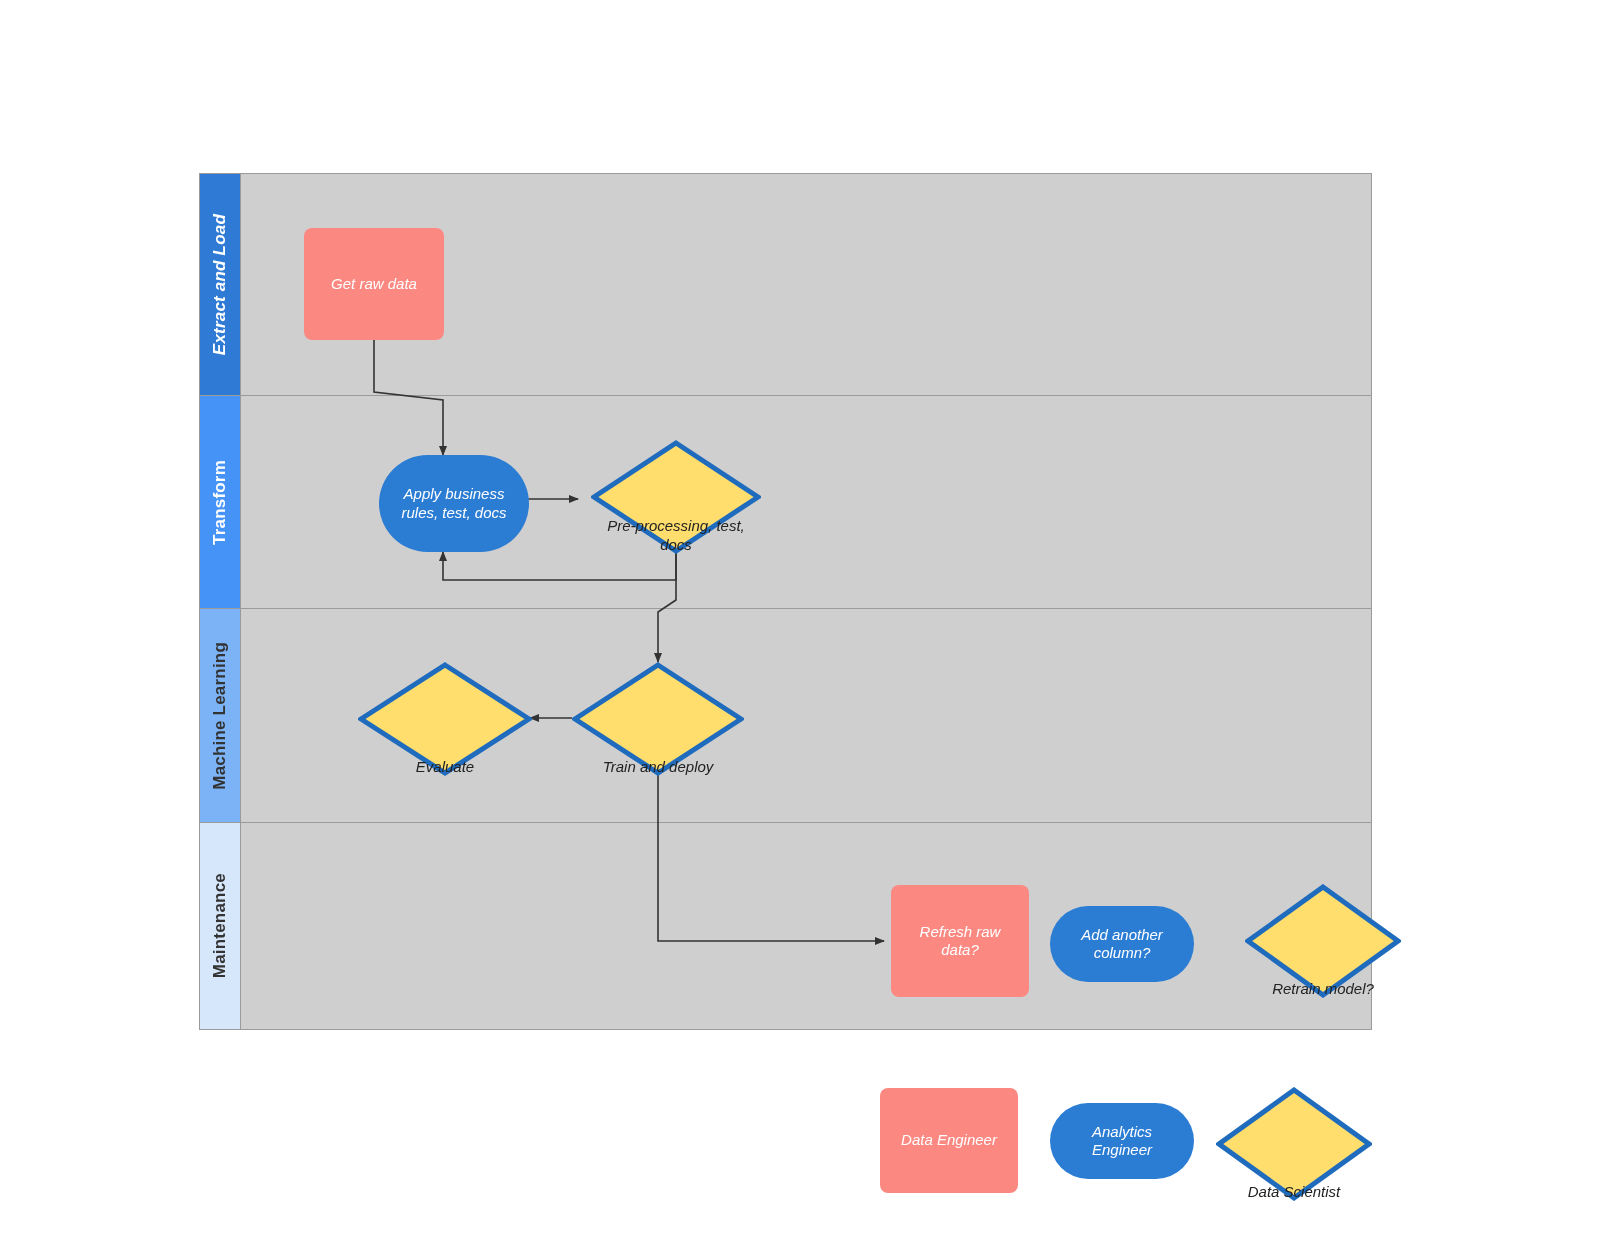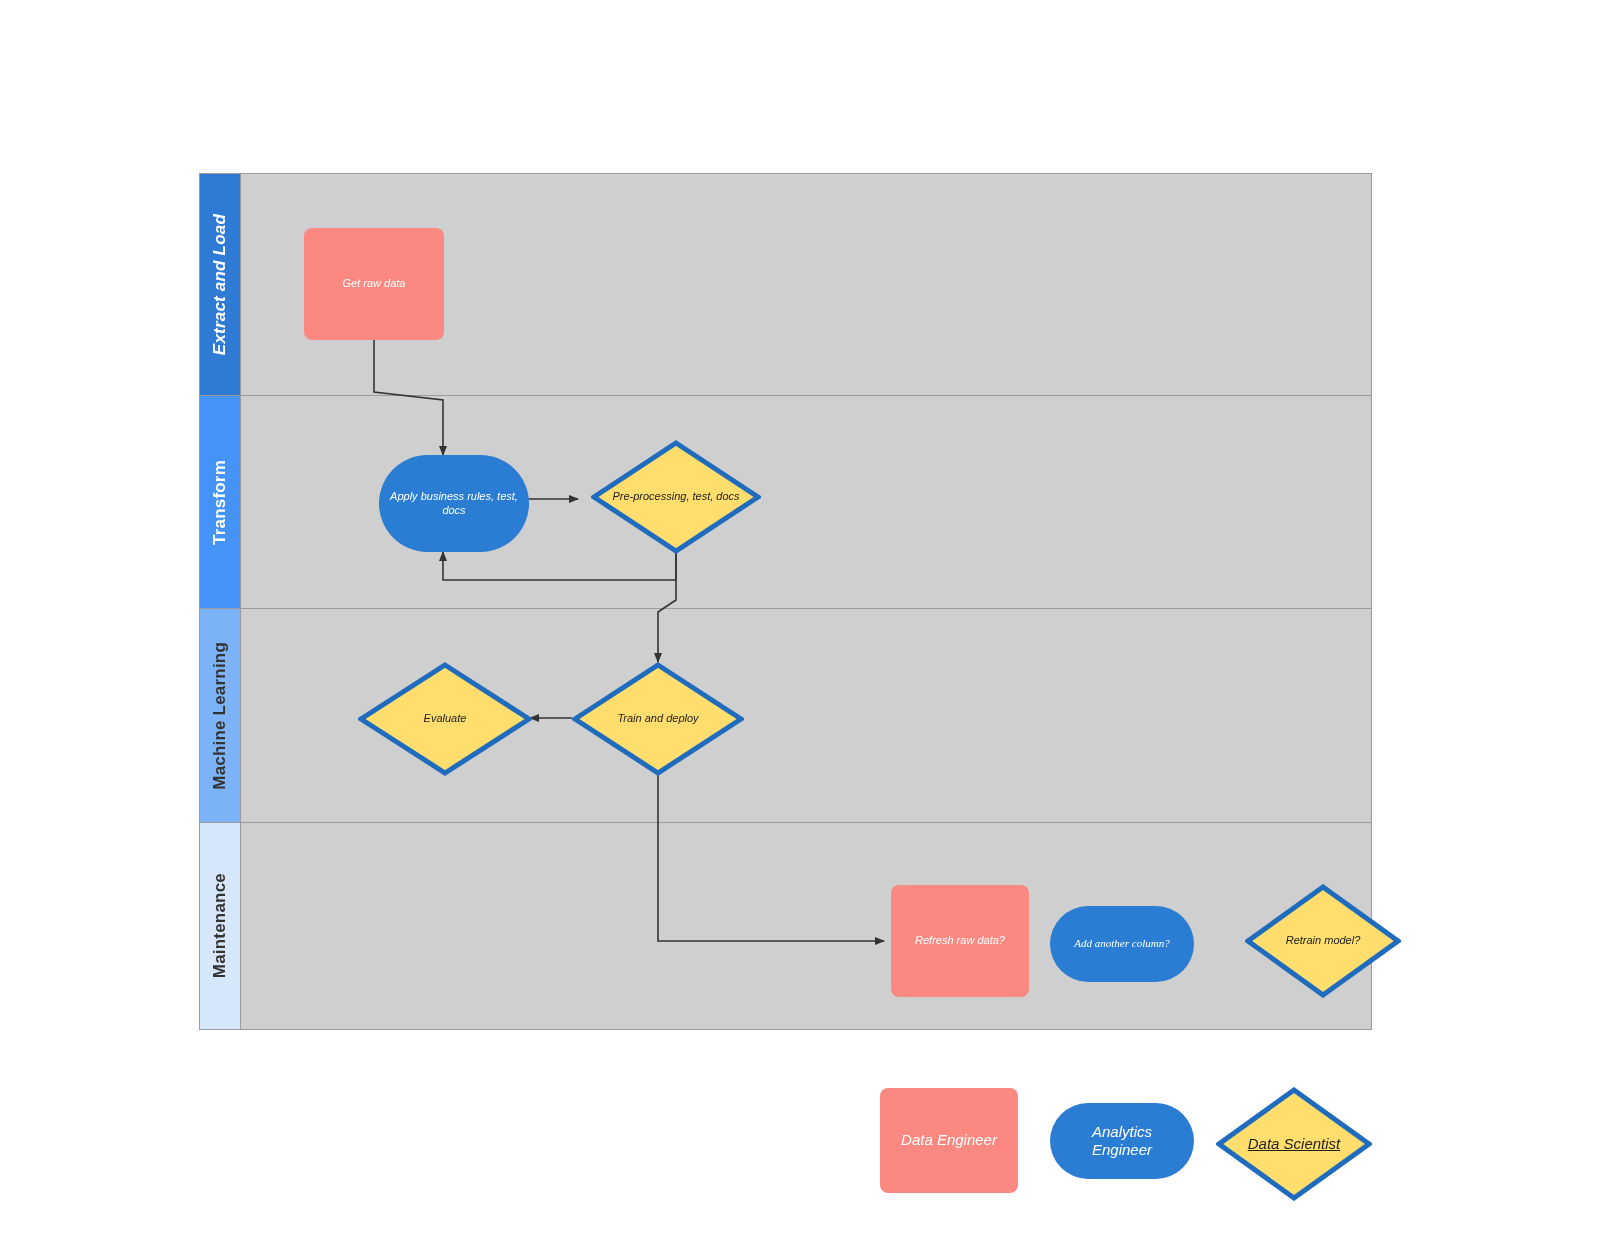--- a/index.html
+++ b/index.html
@@ -72,37 +72,38 @@
   .lh-4 .lane-title { color: #333333; font-weight: bold; }
 
   
   .node {
     position: absolute;
     display: flex;
     align-items: center;
     justify-content: center;
     text-align: center;
     font-style: italic;
-    font-size: 11px;
+    font-size: 15px;
     line-height: 1.22;
     z-index: 5;
   }
   .shape-rect {
     background: #fb8982;
     border-radius: 8px;
     color: #ffffff;
   }
   .shape-round {
     background: #2b7cd3;
     border-radius: 999px;
     color: #ffffff;
   }
   .shape-diamond {
     background: transparent;
     color: #222222;
+    align-items: flex-end;
   }
   .shape-diamond .dia-bg {
     position: absolute;
     left: 0; top: 0; right: 0; bottom: 0;
     z-index: 0;
   }
   .shape-diamond .dia-label {
     position: relative;
     z-index: 1;
     padding: 0 6px;
@@ -211,42 +212,42 @@
     <svg class="dia-bg" viewBox="0 0 172 114" preserveAspectRatio="none">
       <polygon points="86,3 169,57 86,111 3,57" fill="#ffde6e" stroke="#1f6bbd" stroke-width="5"></polygon>
     </svg>
     <span class="dia-label">Train and deploy</span>
   </div>
 
   <div class="node shape-rect" style="left:891px;top:885px;width:138px;height:112px;">
     <span class="label">Refresh raw data?</span>
   </div>
 
-  <div class="node shape-round" style="left:1050px;top:906px;width:144px;height:76px;font-family:Liberation Serif, serif;">
+  <div class="node shape-round" style="left:1050px;top:906px;width:144px;height:76px;">
     <span class="label">Add another column?</span>
   </div>
 
   <div class="node shape-diamond" style="left:1245px;top:884px;width:156px;height:114px;">
     <svg class="dia-bg" viewBox="0 0 156 114" preserveAspectRatio="none">
       <polygon points="78,3 153,57 78,111 3,57" fill="#ffde6e" stroke="#1f6bbd" stroke-width="5"></polygon>
     </svg>
     <span class="dia-label">Retrain model?</span>
   </div>
 
   <div class="legend">
 
     <div class="node shape-rect" style="left:0px;top:0px;width:138px;height:105px;">
       <span class="label">Data Engineer</span>
     </div>
 
     <div class="node shape-round" style="left:170px;top:15px;width:144px;height:76px;">
       <span class="label">Analytics Engineer</span>
     </div>
 
-    <div class="node shape-diamond" style="left:336px;top:-1px;width:156px;height:114px;text-decoration:underline;">
+    <div class="node shape-diamond" style="left:336px;top:-1px;width:156px;height:114px;">
       <svg class="dia-bg" viewBox="0 0 156 114" preserveAspectRatio="none">
         <polygon points="78,3 153,57 78,111 3,57" fill="#ffde6e" stroke="#1f6bbd" stroke-width="5"></polygon>
       </svg>
       <span class="dia-label">Data Scientist</span>
     </div>
   </div>
 
 </div>
 
 </body></html>

